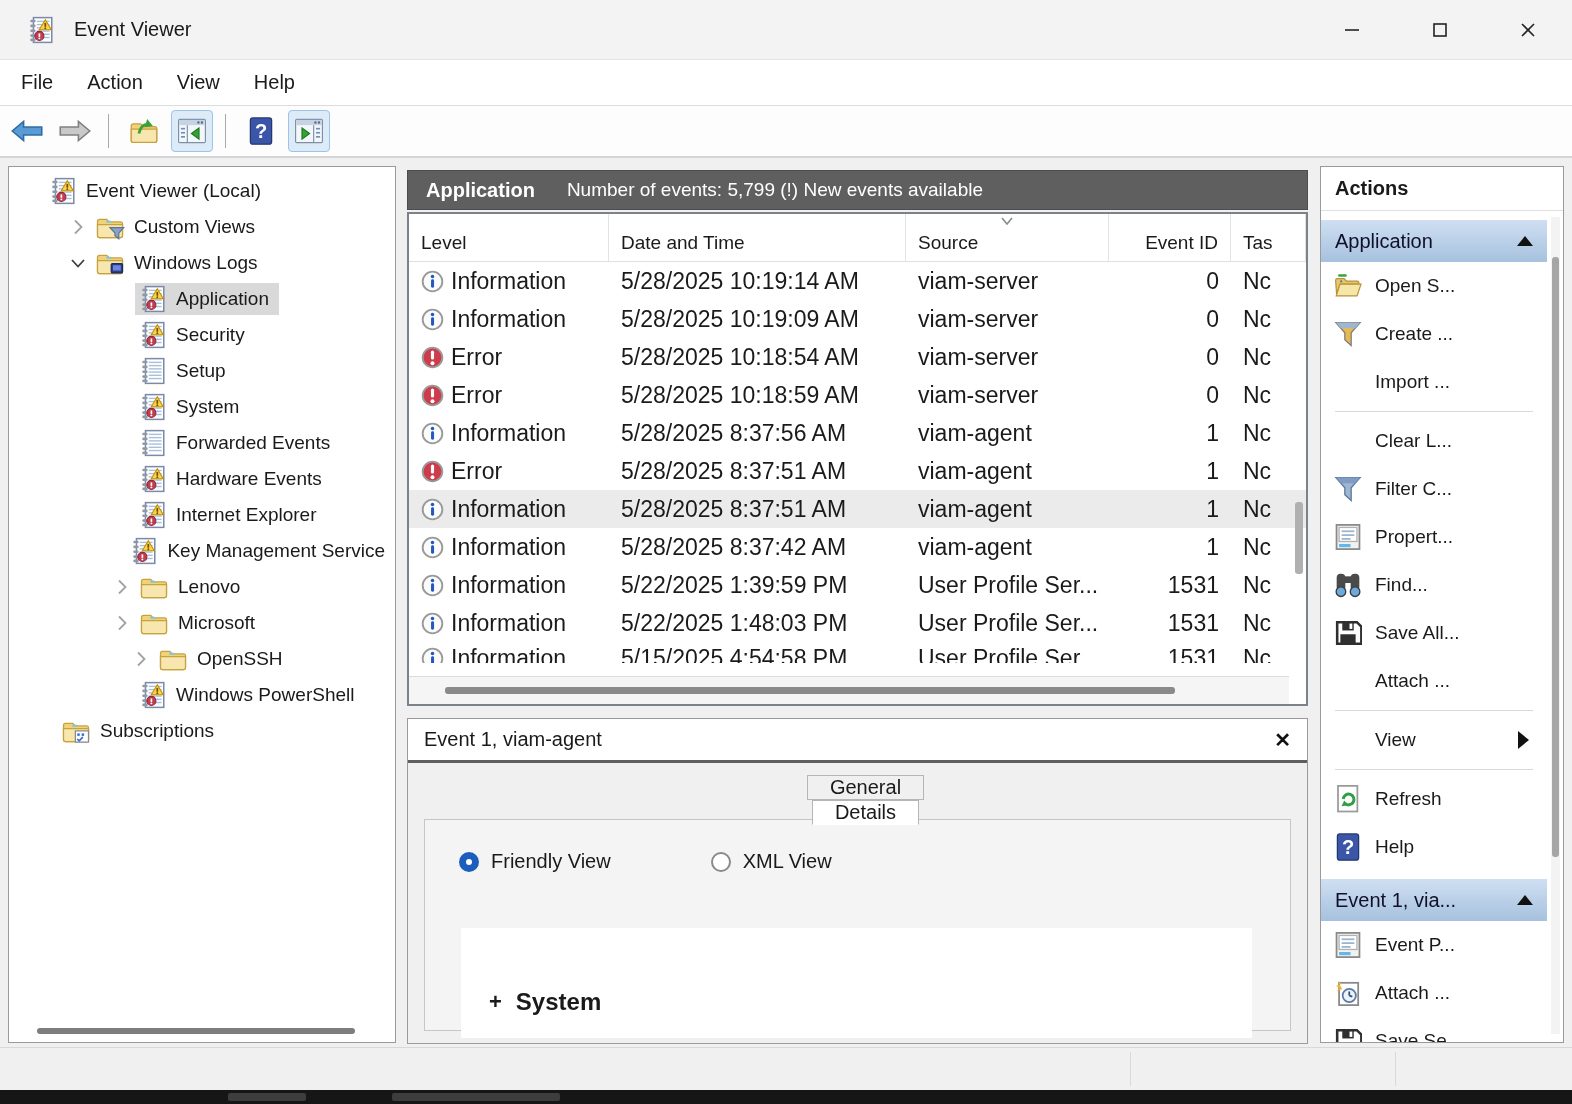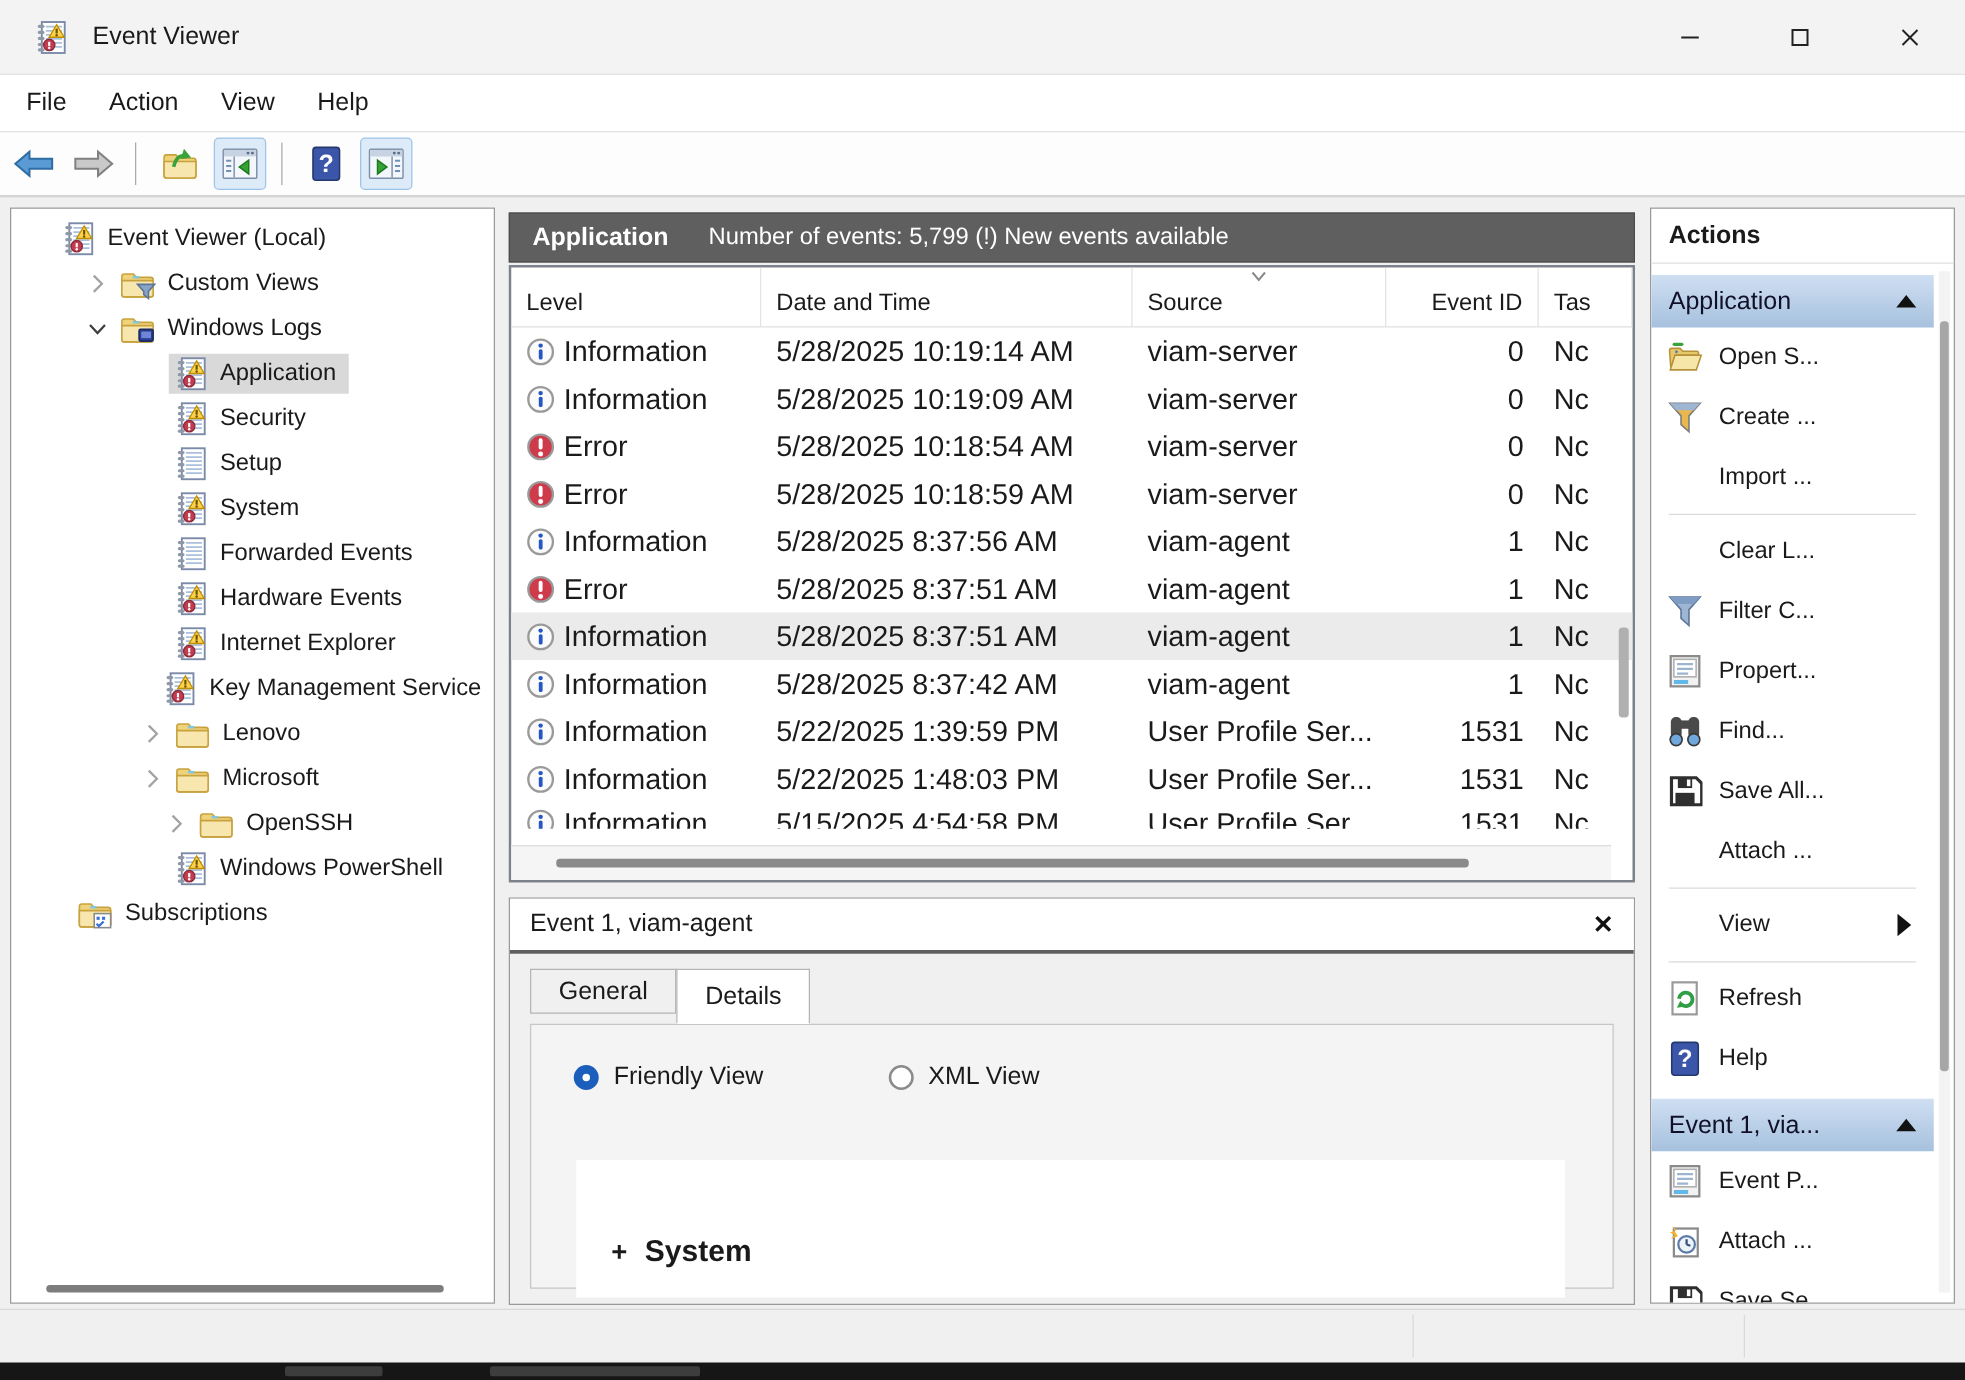--- a/index.html
+++ b/index.html
@@ -56,21 +56,21 @@
   .tc.right { justify-content:flex-end; padding-right:12px; padding-left:0; }
   .tc .icon { margin-right:7px; }
   .table-hscroll { position:absolute; left:0; bottom:0; width:880px; height:28px; background:#f5f5f5; border-top:1px solid #dcdcdc; }
   .table-hthumb { position:absolute; left:36px; top:10px; width:730px; height:7px; background:#8a8a8a; border-radius:3px; }
   .table-vthumb { position:absolute; right:3px; top:288px; width:8px; height:72px; background:#b0b0b0; border-radius:3px; }
 
   
   .detail { position:absolute; left:407px; top:718px; width:901px; height:326px; background:#f0f0f0; border:1px solid #9a9a9a; }
   .detail-title { height:44px; background:#fff; display:flex; align-items:center; font-size:20px; padding:16px 16px; border-bottom:3px solid #5f5f5f;gap:28px; }
   .detail-close { margin-left:auto; font-weight:bold; font-size:20px; color:#111; }
-  .tabs { display:flex; align-items:flex-start; margin:12px 0 0 16px; height:44px; }
+  .tabs { display:flex; align-items:center; margin:12px 0 0 16px; height:44px;flex-direction:column; }
   .tab { padding:0 22px; font-size:20px; display:flex; align-items:center; border:1px solid #b5b5b5; background:#f0f0f0; height:36px; }
   .tab.active { background:#fff; height:44px; border-bottom:1px solid #fff; position:relative; z-index:2; margin-bottom:-1px; }
   .tab-content { position:absolute; left:16px; right:16px; top:100px; bottom:12px; background:#f4f4f4; border:1px solid #c6c6c6; z-index:1; }
   .radios { display:flex; align-items:center; margin:30px 0 0 34px; gap:100px; font-size:20px; }
   .radio { display:flex; align-items:center; gap:12px; }
   .rb { width:20px; height:20px; border-radius:50%; border:2px solid #8a8a8a; background:#fff; position:relative; }
   .radio.checked .rb { border:2px solid #1c5ebc; background:#1c5ebc; }
   .radio.checked .rb::after { content:""; position:absolute; left:5px; top:5px; width:6px; height:6px; border-radius:50%; background:#fff; }
   .friendly-box { position:absolute; left:36px; right:38px; top:108px; height:110px; background:#fff; }
   .friendly-line { position:absolute; left:28px; bottom:22px; font-size:24px; display:flex; align-items:center; }

